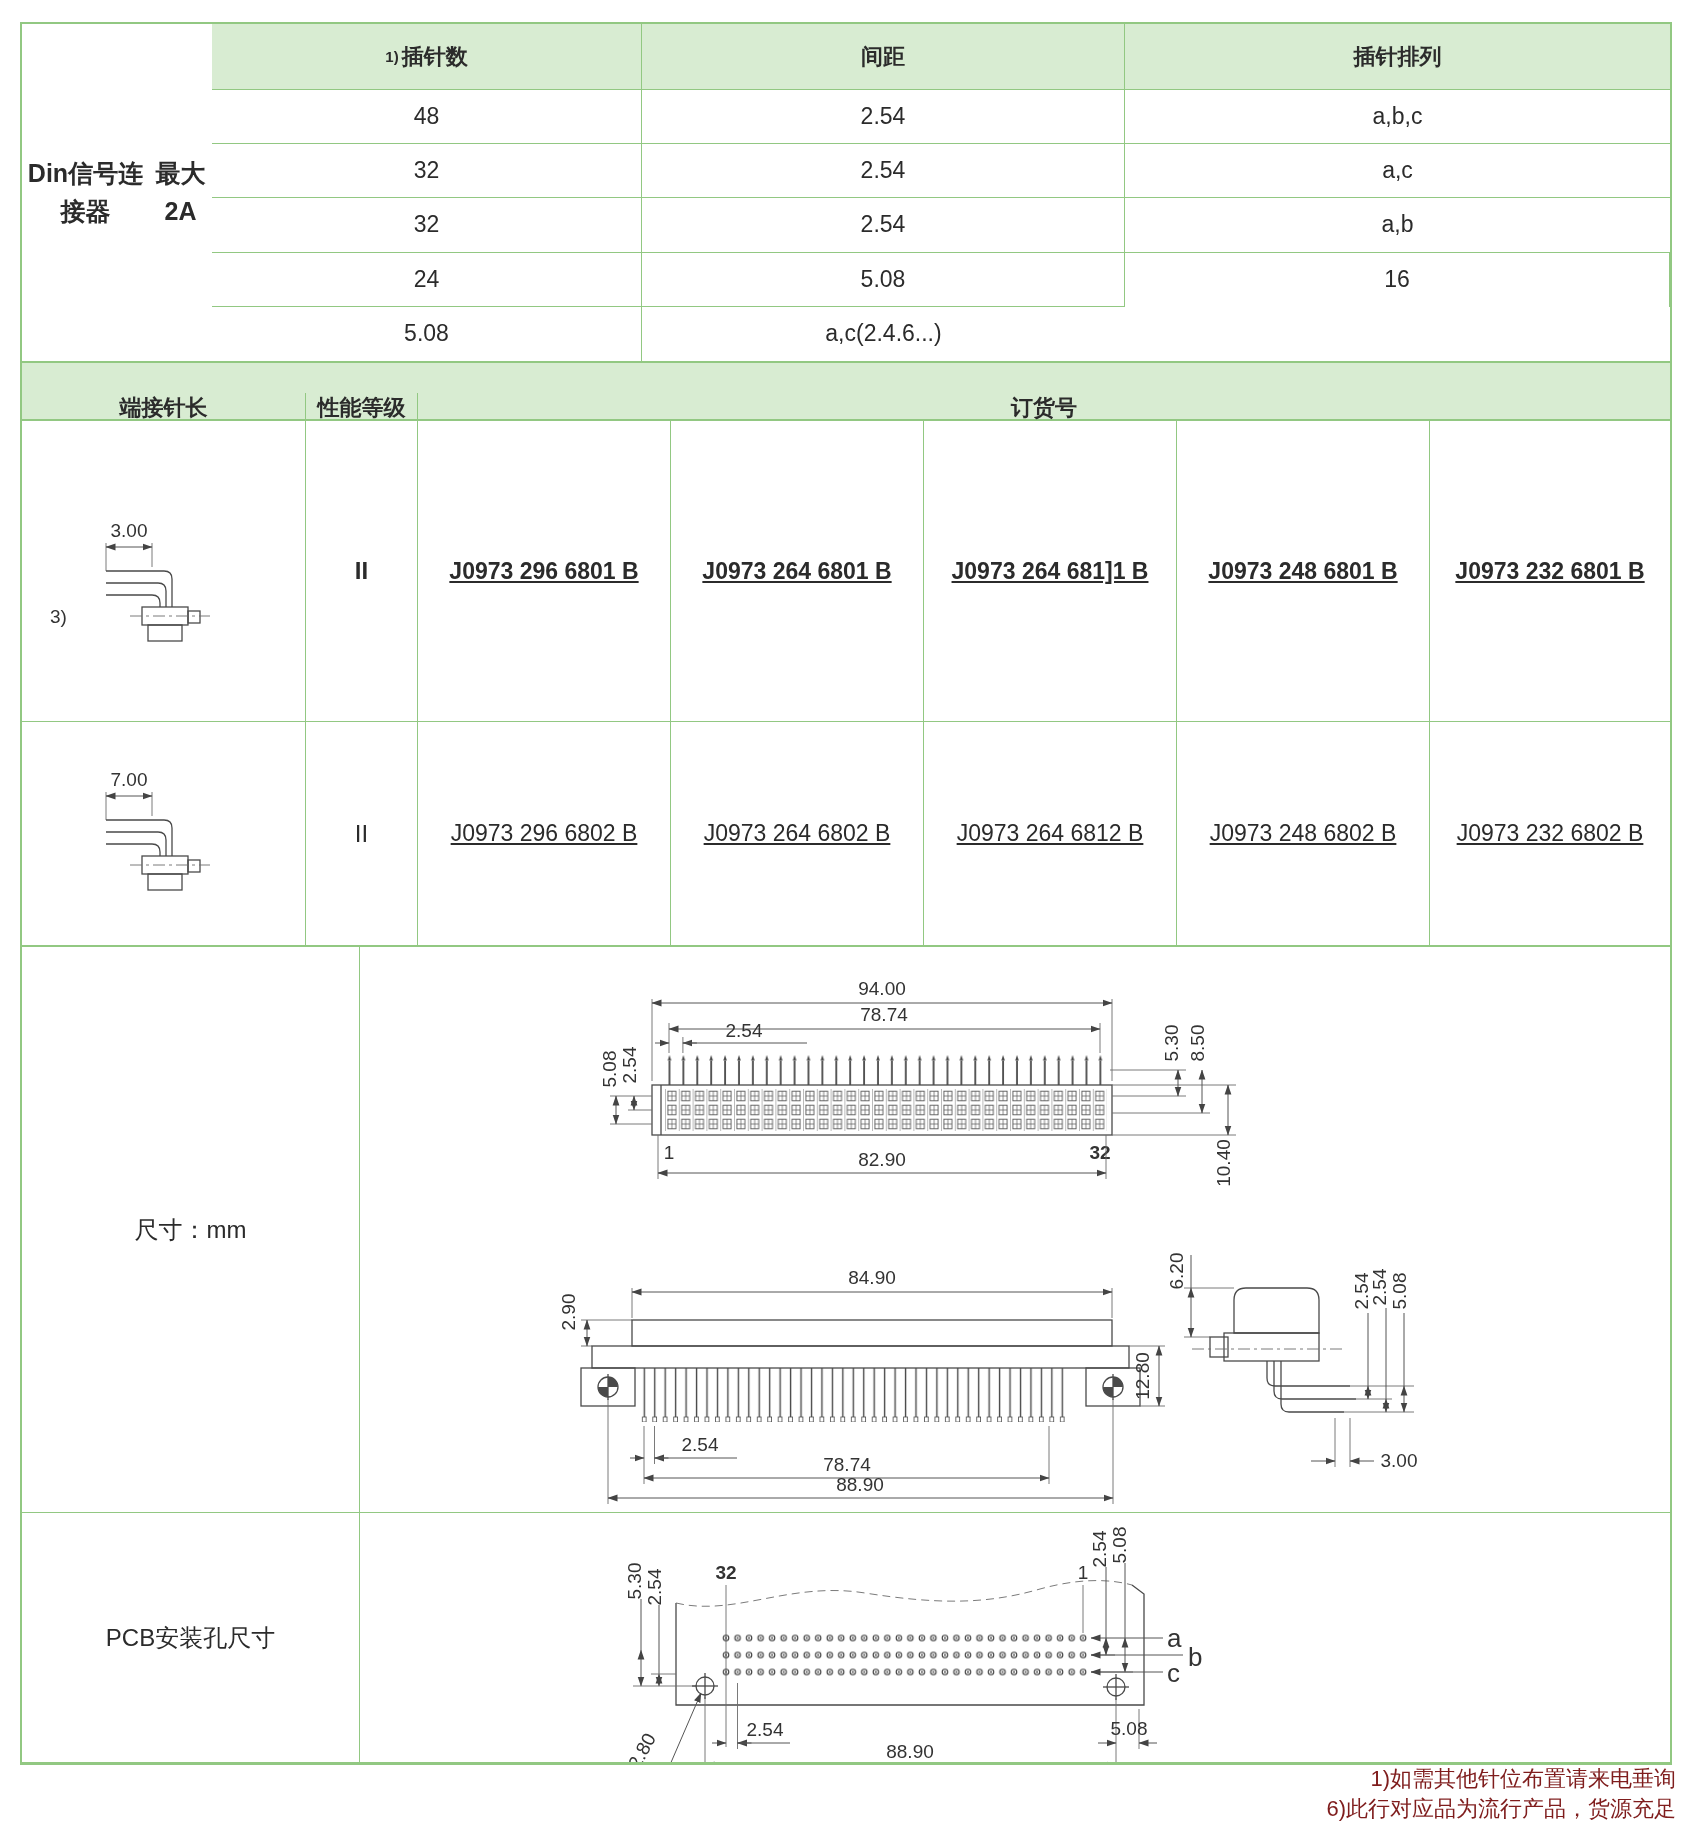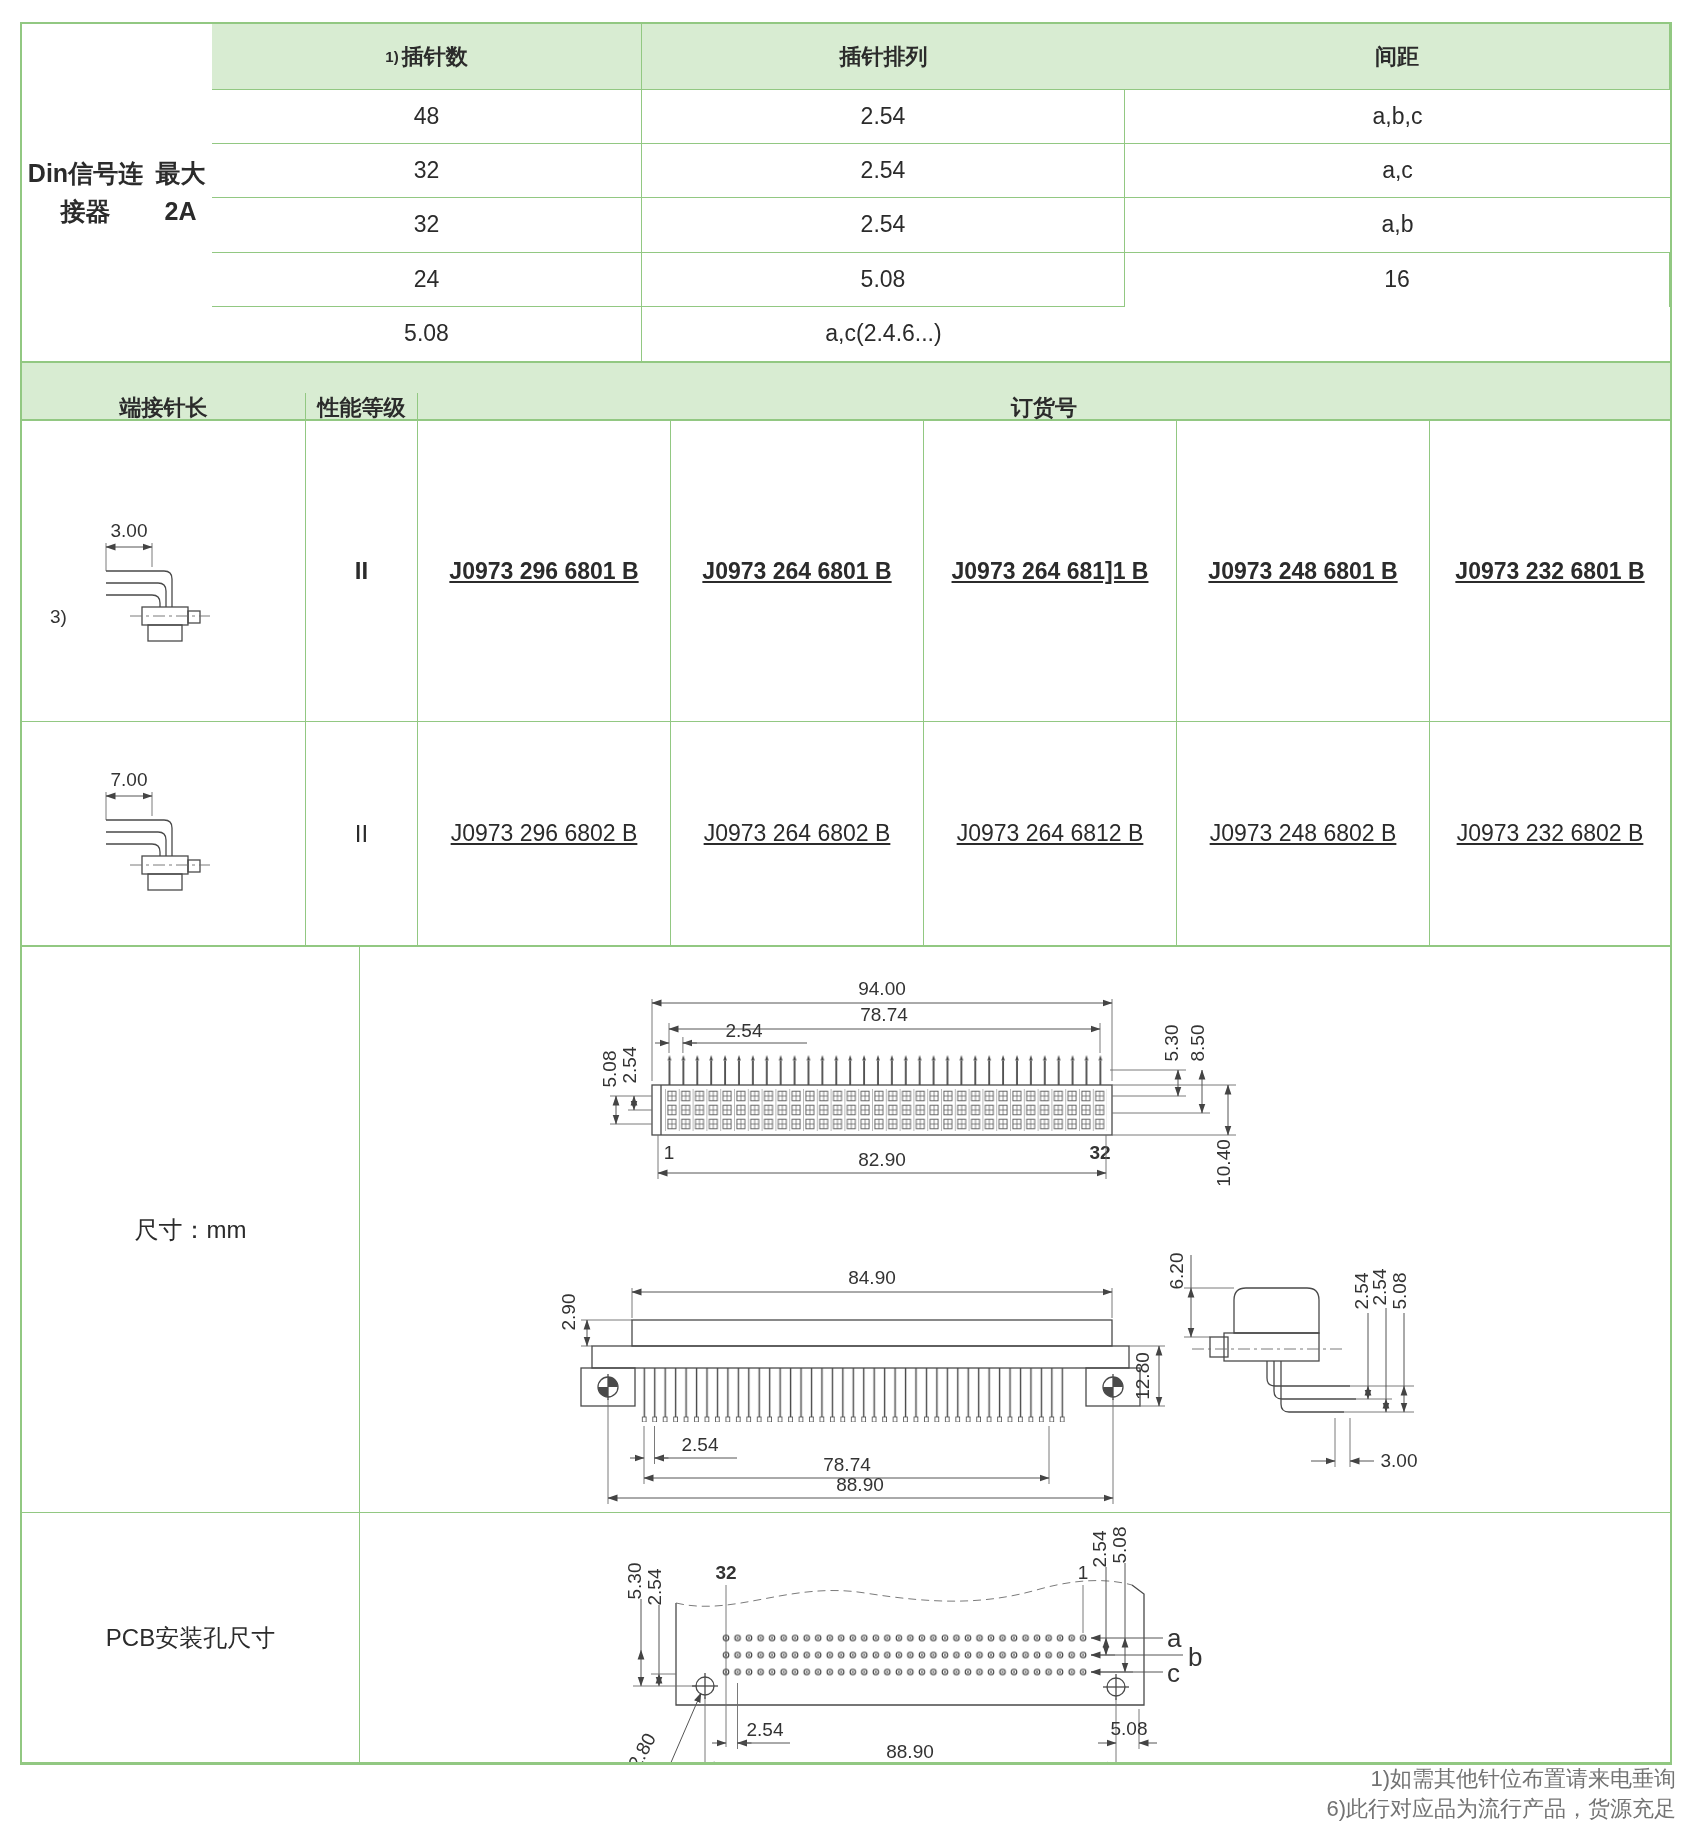--- a/index.html
+++ b/index.html
@@ -41,21 +41,21 @@
   .grade{font-size:24px;}
   .drawcell{position:relative;}
   .notemark{position:absolute;font-size:19px;color:#333;}
   
   .bigsec{position:absolute;left:20px;width:1652px;border-left:2px solid var(--g);border-right:2px solid var(--g);overflow:hidden;}
   #dims-sec{top:947px;height:566px;border-bottom:1.5px solid var(--g);}
   #pcb-sec{top:1513px;height:252px;border-bottom:3px solid var(--g);}
   .labelcol{position:absolute;left:0;top:0;bottom:0;width:338px;border-right:1.5px solid var(--g);
       display:flex;align-items:center;justify-content:center;font-size:24px;}
   
-  #footnotes{position:absolute;right:16px;top:1764px;text-align:right;font-size:22px;line-height:30px;color:#737373;}
+  #footnotes{position:absolute;right:16px;top:1764px;text-align:right;font-size:22px;line-height:30px;color:#7f1d1d;}
   
   svg text{font-family:"Liberation Sans",sans-serif;font-size:19px;fill:#333;}
   svg text.mid{text-anchor:middle;}
   .draw{stroke:var(--draw);fill:none;stroke-width:1.3;}
   .dimln{stroke:var(--dim);fill:none;stroke-width:1;}
   .ext{stroke:#6b6b6b;fill:none;stroke-width:0.9;}
   .cl{stroke:#6b6b6b;fill:none;stroke-width:0.9;stroke-dasharray:12 4 3 4;}
 </style>
 </head>
 <body>
@@ -64,22 +64,22 @@
 
   <div id="t1">
     <div class="cell corner">
       <div>Din信号连接器</div>
       <div>最大2A</div>
     </div>
     <div class="cell hdr bR bB">
       <span class="sup">1)</span>
       <span>插针数</span>
     </div>
+    <div class="cell hdr bR bB">间距</div>
     <div class="cell hdr bB">插针排列</div>
-    <div class="cell hdr bR bB">间距</div>
 
     <div class="cell val bR bB">48</div>
     <div class="cell val bR bB">2.54</div>
     <div class="cell val bB">a,b,c</div>
 
     <div class="cell val bR bB">32</div>
     <div class="cell val bR bB">2.54</div>
     <div class="cell val bB">a,c</div>
 
     <div class="cell val bR bB">32</div>

